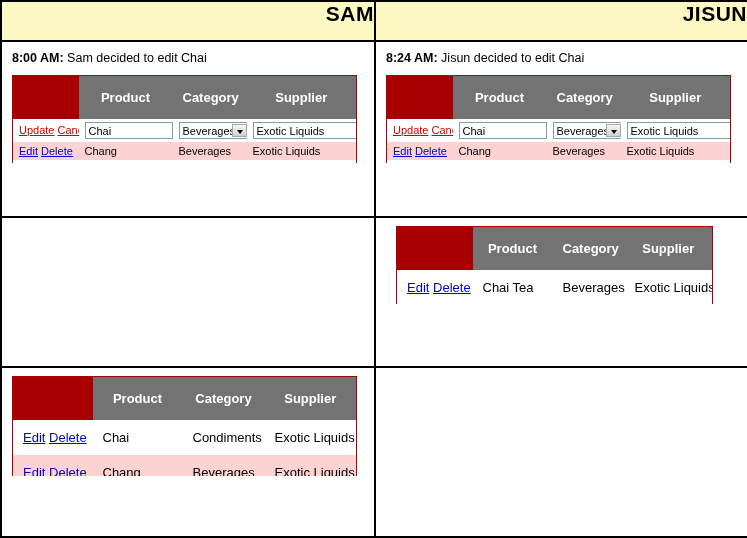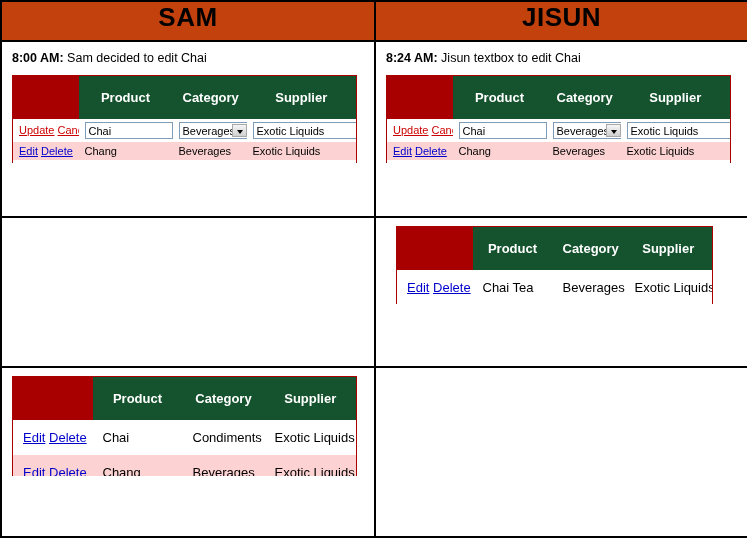--- a/index.html
+++ b/index.html
@@ -23,23 +23,23 @@
     height: 538px;
     border-collapse: collapse;
     table-layout: fixed;
   }
   .grid td, .grid th {
     border: 2px solid #000000;
     vertical-align: top;
     padding: 0;
   }
   .hdr {
-    background: #c2410c;
-    text-align: center;
-    font-size: 26px;
+    background: #fef9c3;
+    text-align: right;
+    font-size: 21px;
     font-weight: bold;
     color: #000000;
     height: 40px;
     vertical-align: middle;
     letter-spacing: 0.5px;
   }
   .cell-inner {
     padding: 8px 10px 0 10px;
   }
   .caption {
@@ -54,21 +54,21 @@
   
   .gv {
     border-collapse: collapse;
     table-layout: fixed;
     font-size: 11px;
     color: #000000;
     background: #ffffff;
     border: 1px solid #aa0000;
   }
   .gv th {
-    background: #14532d;
+    background: #737373;
     color: #ffffff;
     font-weight: bold;
     text-align: right;
     padding: 6px 8px;
     border: none;
     font-size: 11.5px;
     vertical-align: middle;
   }
   .gv th.big {
     padding: 14px 10px;
@@ -219,21 +219,21 @@
                 </tr>
 
               </tbody>
                 </table>
             </div>
           </div>
         </td>
         <td>
           <div class="cell-inner">
             <div class="caption">
-              <b>8:24 AM:</b><span> Jisun textbox to edit Chai</span>
+              <b>8:24 AM:</b><span> Jisun decided to edit Chai</span>
             </div>
             <div class="clip" style="height:88px">
               <table class="gv" style="width:344px">
                 <colgroup>
                     <col style="width:66px">
                     <col style="width:94px">
                     <col style="width:74px">
                     <col style="width:110px">
                   </colgroup>
                 <tbody>

